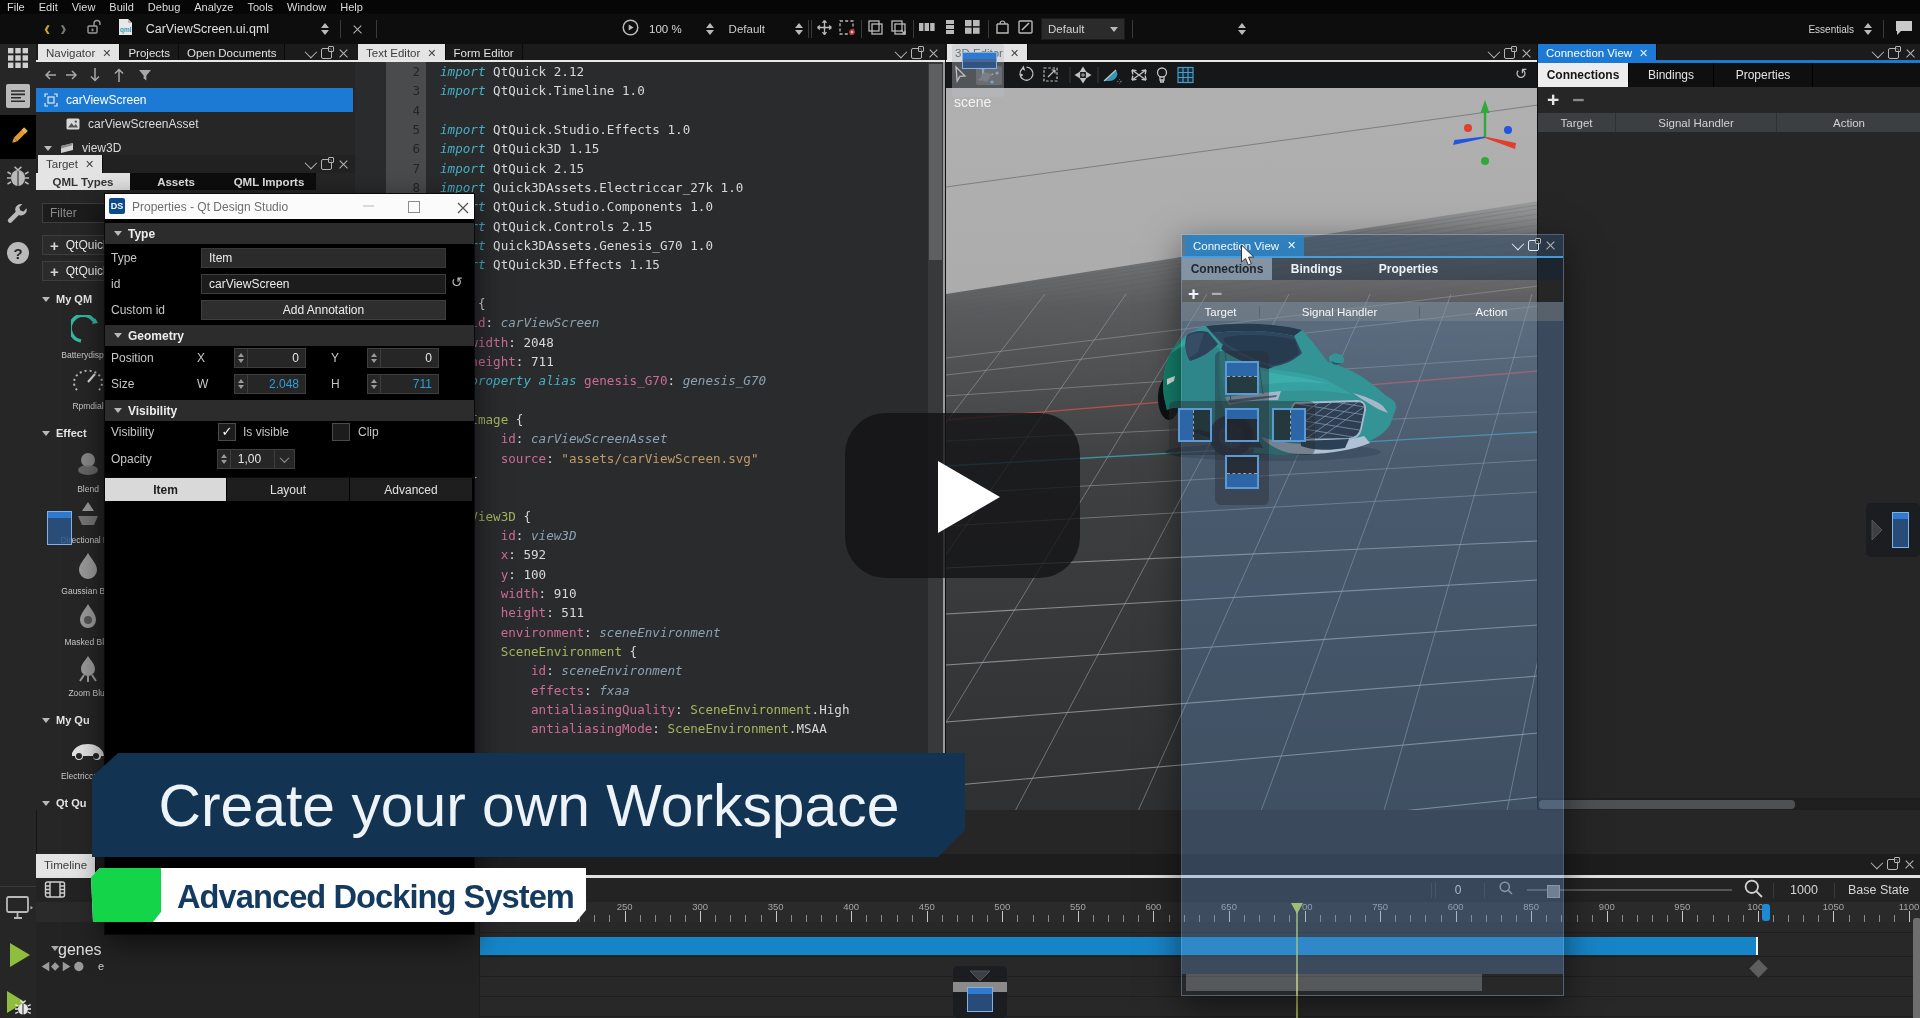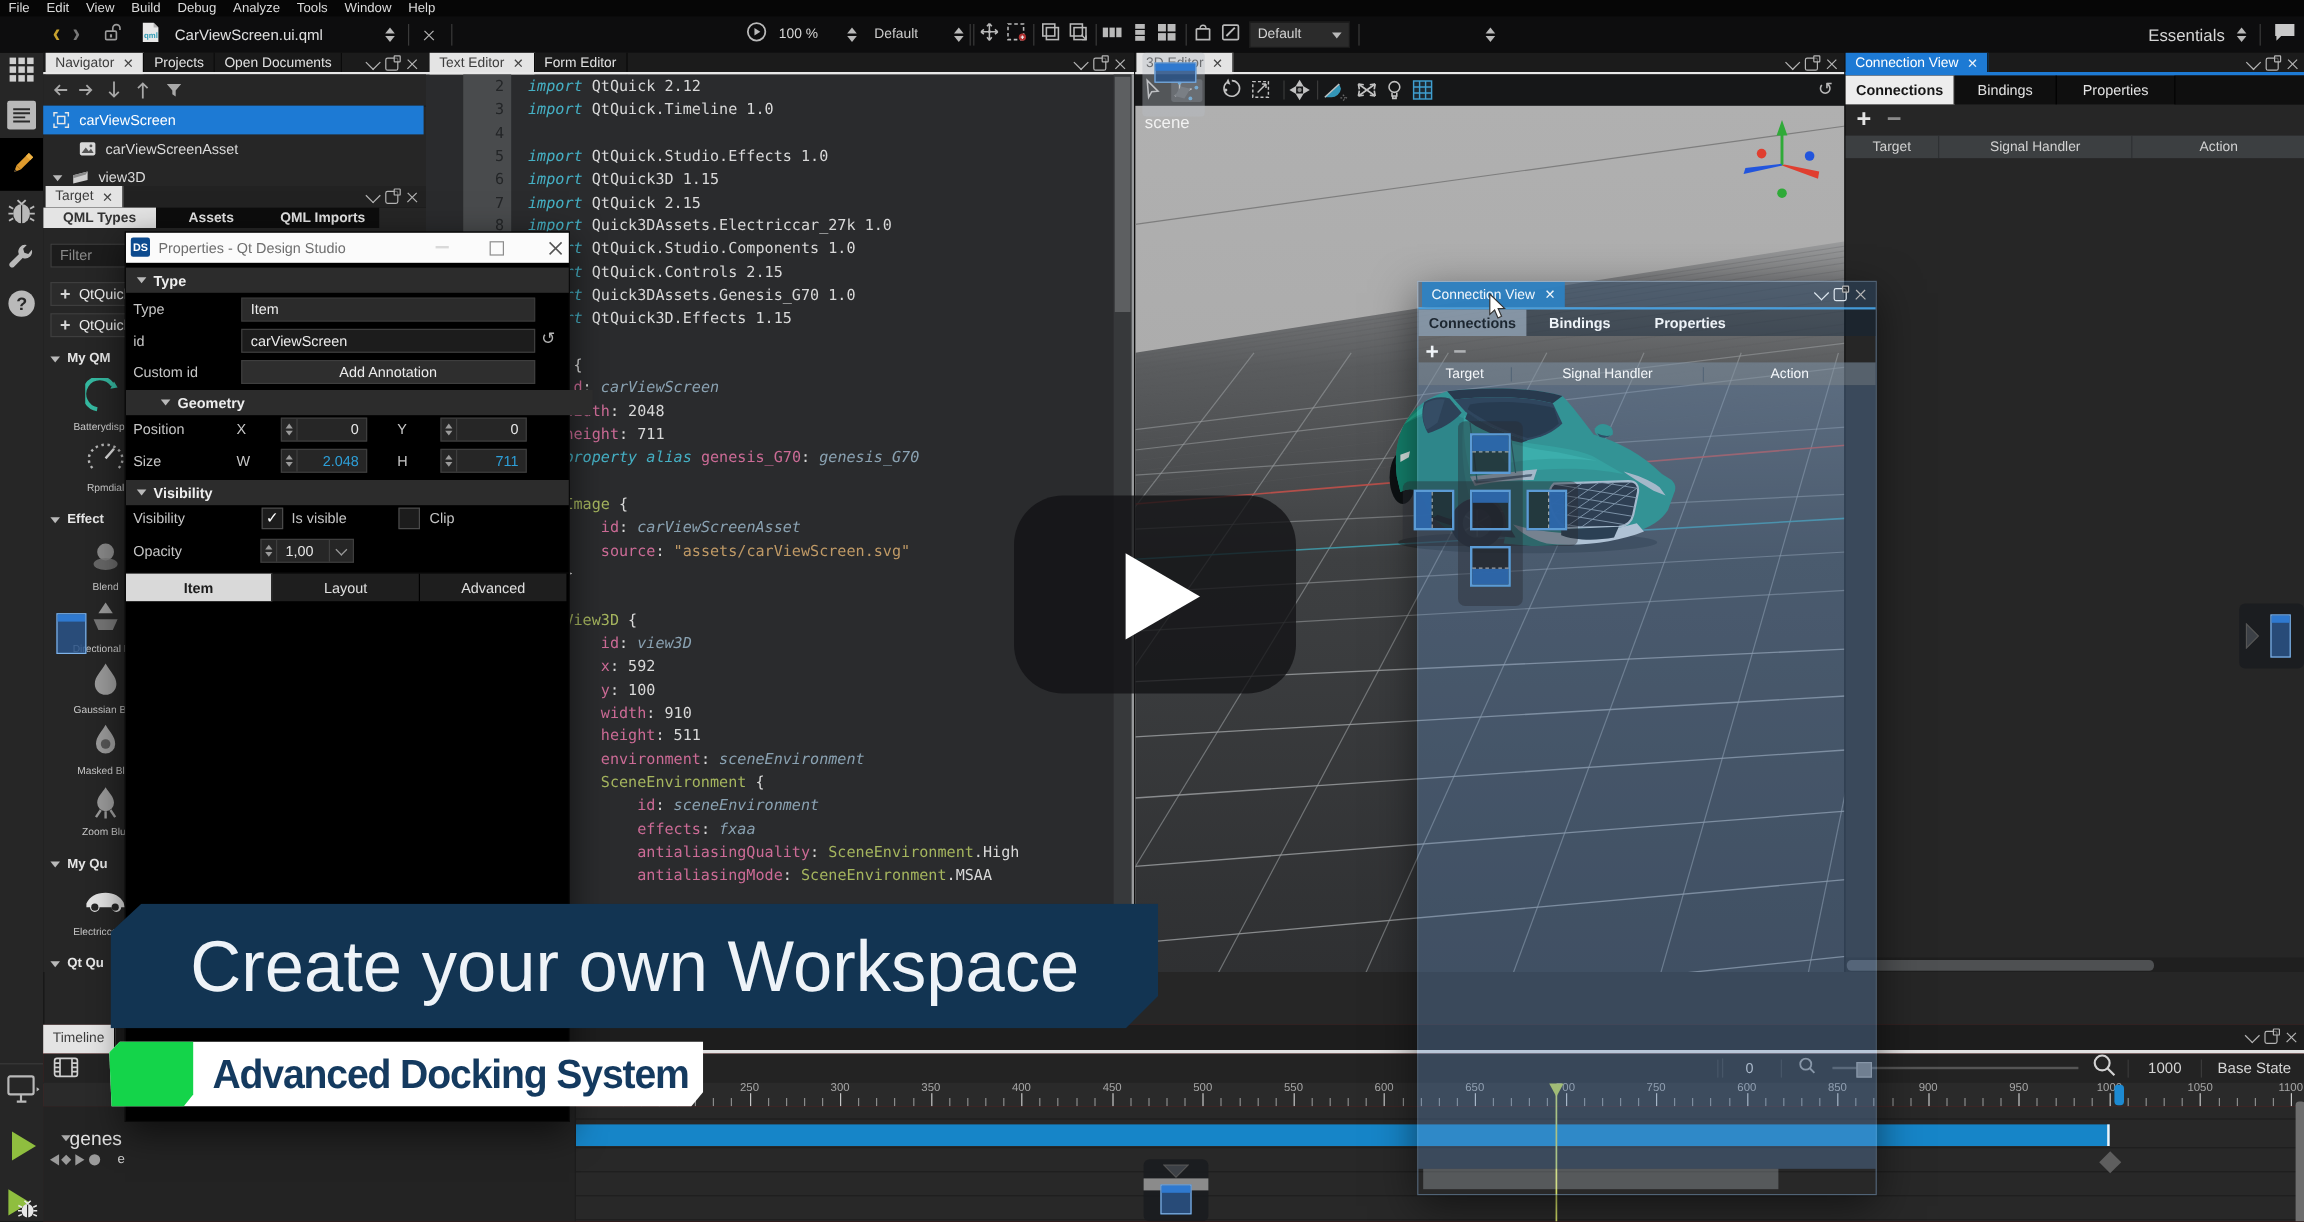--- a/index.html
+++ b/index.html
@@ -228,21 +228,21 @@
       <span class="row" style="width:70px;height:20px;background:#2b2b2b;border:1px solid #1a1a1a;margin-left:6px;padding:0 6px;justify-content:space-between;">
         <span style="font-size:11.5px;color:#d2d2d2;">Default</span>
         <span style="display:inline-block;width:0;height:0;border-left:4px solid transparent;border-right:4px solid transparent;border-top:5px solid #b9b9b9;"></span>
       </span>
       <span class="vsep" style="margin-left:7px;"></span>
     </div>
     <div class="abs row" style="left:1238px;top:0;height:30px;">
       <span class="updn"></span>
     </div>
     <div class="abs row" style="right:6px;top:0;height:30px;gap:10px;">
-      <span style="font-size:14px;color:#d6d6d6;">Essentials</span>
+      <span style="font-size:10px;color:#d6d6d6;">Essentials</span>
       <span class="updn"></span>
       <span class="vsep"></span>
       <span>
         <svg width="20" height="17" viewBox="0 0 20 17">
             <path d="M2 2 h16 v10 h-11 l-4 4 v-4 h-1 z" fill="#c9c9c9"></path>
           </svg>
       </span>
     </div>
   </div>
 
@@ -987,21 +987,21 @@
       </div>
     <span class="lbl" style="left:6px;top:83px;">id</span>
     <div class="field" style="left:96px;top:80px;width:245px;height:20px;">
         <span>carViewScreen</span>
       </div>
     <span class="abs" style="left:346px;top:80px;color:#b5b5b5;font-size:14px;">↺</span>
     <span class="lbl" style="left:6px;top:109px;">Custom id</span>
     <div class="field" style="left:96px;top:106px;width:245px;height:20px;background:#2e2e2e;justify-content:center;">
         <span>Add Annotation</span>
       </div>
-    <div class="sechdr" style="top:131px;padding-left:20px;">
+    <div class="sechdr" style="top:131px;">
         <span class="dtri"></span>
         <span>Geometry</span>
       </div>
     <span class="lbl" style="left:6px;top:157px;">Position</span>
     <span class="lbl" style="left:92px;top:157px;">X</span>
     <div class="spin" style="left:129px;top:154px;width:72px;height:20px;">
       <span class="spinarr">
           <i class="u"></i>
           <i class="d"></i>
         </span>

